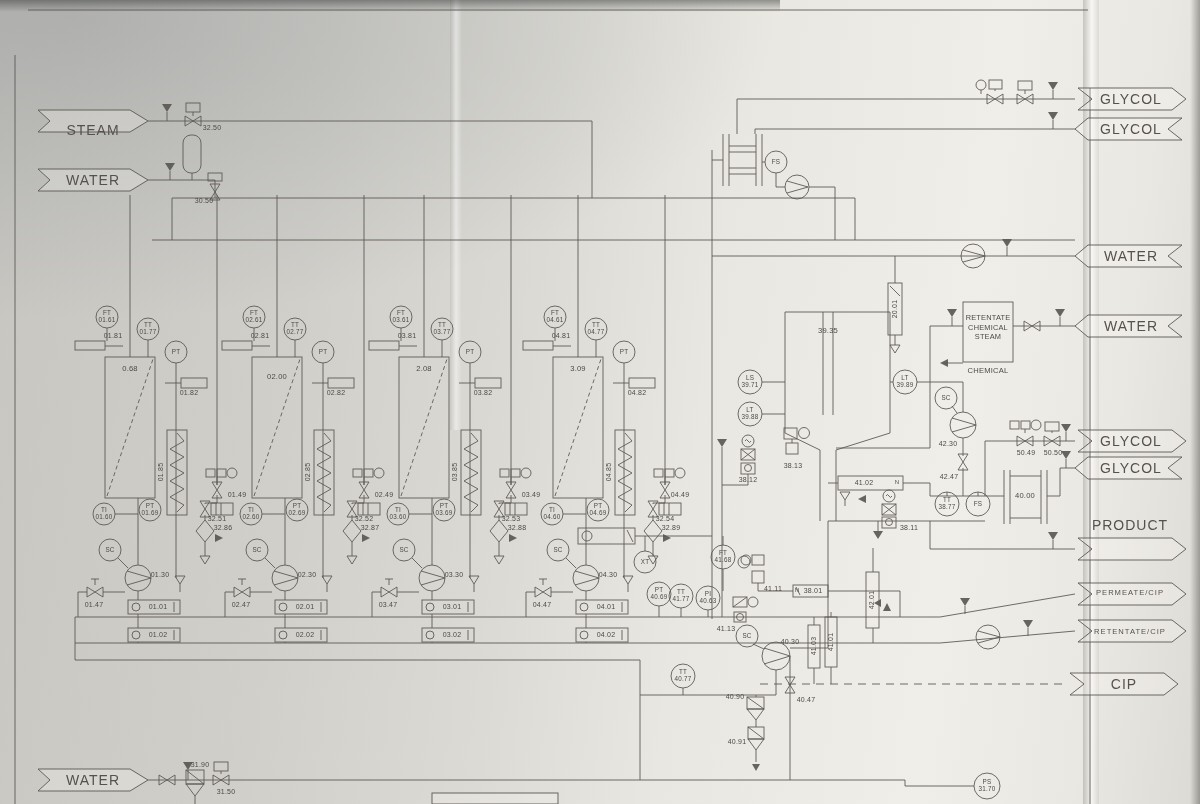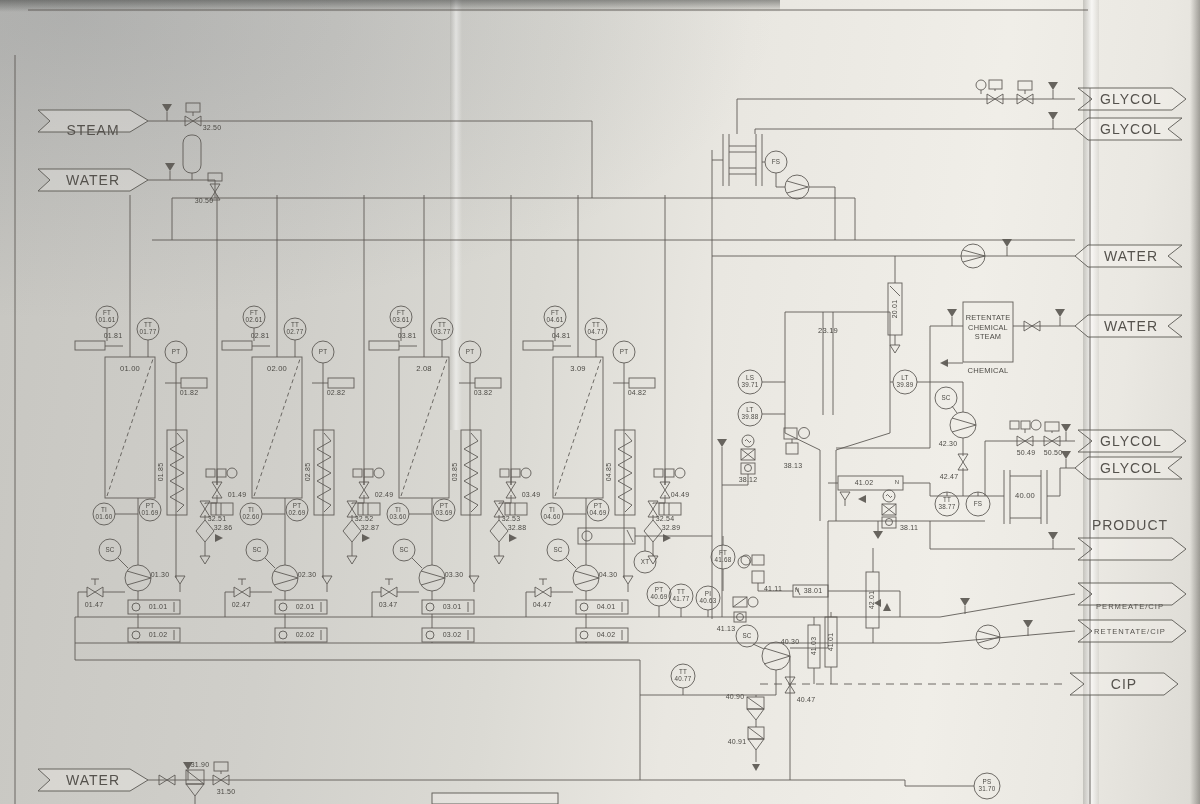--- a/index.html
+++ b/index.html
@@ -258,40 +258,40 @@
 
   <div class="A" style="left:93px;top:130px">STEAM</div>
   <div class="A" style="left:93px;top:180px">WATER</div>
   <div class="A" style="left:1131px;top:99px">GLYCOL</div>
   <div class="A" style="left:1131px;top:129px">GLYCOL</div>
   <div class="A" style="left:1131px;top:256px">WATER</div>
   <div class="A" style="left:1131px;top:326px">WATER</div>
   <div class="A" style="left:1131px;top:441px">GLYCOL</div>
   <div class="A" style="left:1131px;top:468px">GLYCOL</div>
   <div class="A" style="left:1130px;top:525px">PRODUCT</div>
-  <div class="A" style="left:1130px;top:606px;font-size:7.6px">PERMEATE/CIP</div>
+  <div class="A" style="left:1130px;top:592px;font-size:7.6px">PERMEATE/CIP</div>
   <div class="A" style="left:1130px;top:631px;font-size:7.6px">RETENTATE/CIP</div>
   <div class="A" style="left:1124px;top:684px">CIP</div>
   <div class="A" style="left:93px;top:780px">WATER</div>
 
   <div class="L" style="left:212px;top:128px">32.50</div>
   <div class="L" style="left:204px;top:201px">30.50</div>
 
   <div class="L C" style="left:107px;top:317px">
       <div>FT</div>
       <div>01.61</div>
     </div>
   <div class="L C" style="left:148px;top:329px">
       <div>TT</div>
       <div>01.77</div>
     </div>
   <div class="L" style="left:113px;top:336px">01.81</div>
   <div class="L C" style="left:176px;top:352px">PT</div>
   <div class="L" style="left:189px;top:393px">01.82</div>
-  <div class="L B" style="left:130px;top:369px">01.00</div>
+  <div class="L B" style="left:130px;top:369px">0.68</div>
   <div class="L V" style="left:161px;top:472px">01.85</div>
   <div class="L" style="left:237px;top:495px">01.49</div>
   <div class="L" style="left:217px;top:519px">32.51</div>
   <div class="L" style="left:223px;top:528px">32.86</div>
   <div class="L C" style="left:104px;top:514px">
       <div>TI</div>
       <div>01.60</div>
     </div>
   <div class="L C" style="left:150px;top:510px">
       <div>PT</div>
@@ -307,21 +307,21 @@
       <div>FT</div>
       <div>02.61</div>
     </div>
   <div class="L C" style="left:295px;top:329px">
       <div>TT</div>
       <div>02.77</div>
     </div>
   <div class="L" style="left:260px;top:336px">02.81</div>
   <div class="L C" style="left:323px;top:352px">PT</div>
   <div class="L" style="left:336px;top:393px">02.82</div>
-  <div class="L B" style="left:277px;top:369px">02.00</div>
+  <div class="L B" style="left:277px;top:377px">02.00</div>
   <div class="L V" style="left:308px;top:472px">02.85</div>
   <div class="L" style="left:384px;top:495px">02.49</div>
   <div class="L" style="left:364px;top:519px">32.52</div>
   <div class="L" style="left:370px;top:528px">32.87</div>
   <div class="L C" style="left:251px;top:514px">
       <div>TI</div>
       <div>02.60</div>
     </div>
   <div class="L C" style="left:297px;top:510px">
       <div>PT</div>
@@ -387,21 +387,21 @@
       <div>PT</div>
       <div>04.69</div>
     </div>
   <div class="L C" style="left:558px;top:550px">SC</div>
   <div class="L" style="left:608px;top:575px">04.30</div>
   <div class="L" style="left:542px;top:605px">04.47</div>
   <div class="L" style="left:606px;top:607px">04.01</div>
   <div class="L" style="left:606px;top:635px">04.02</div>
 
   <div class="L C" style="left:776px;top:162px">FS</div>
-  <div class="L B" style="left:828px;top:331px">23.19</div>
+  <div class="L B" style="left:828px;top:331px">39.35</div>
   <div class="L V" style="left:895px;top:309px">20.01</div>
   <div class="L C" style="left:750px;top:382px">
       <div>LS</div>
       <div>39.71</div>
     </div>
   <div class="L C" style="left:750px;top:414px">
       <div>LT</div>
       <div>39.88</div>
     </div>
   <div class="L C" style="left:905px;top:382px">

